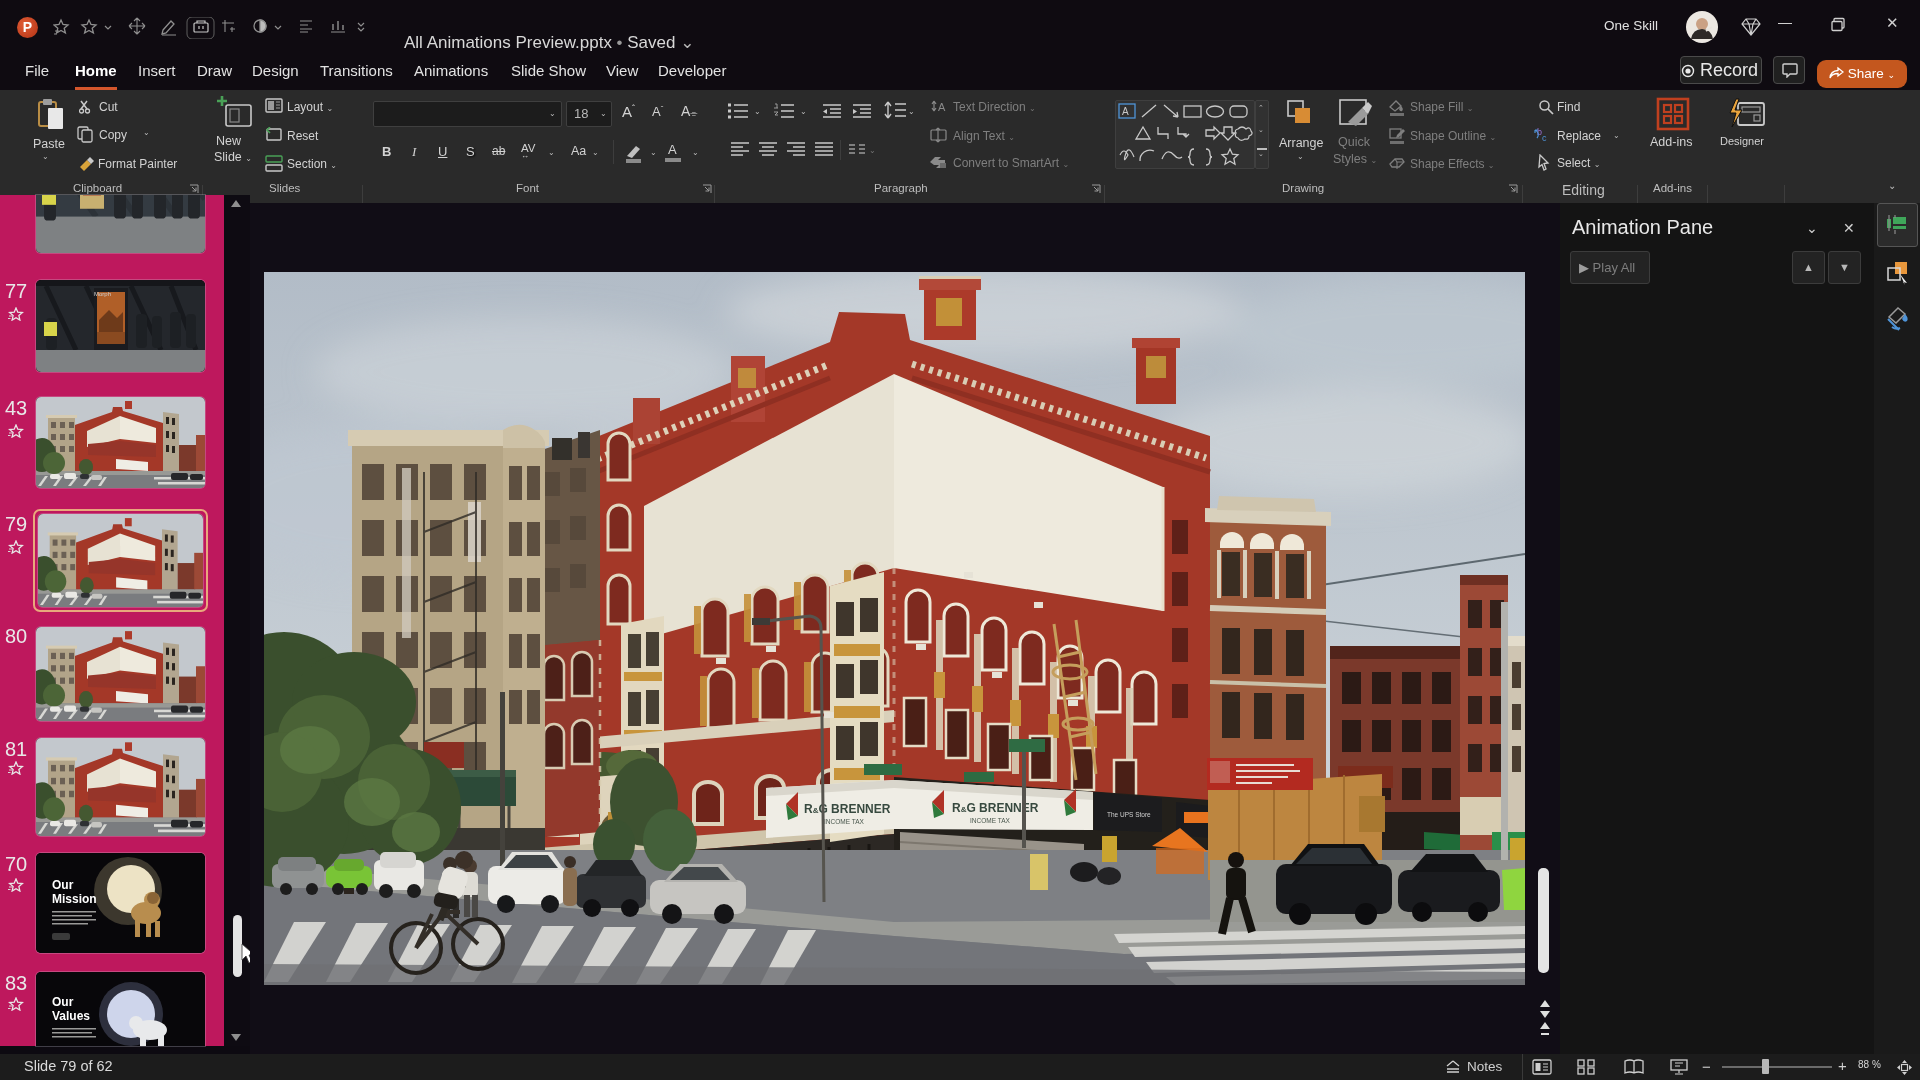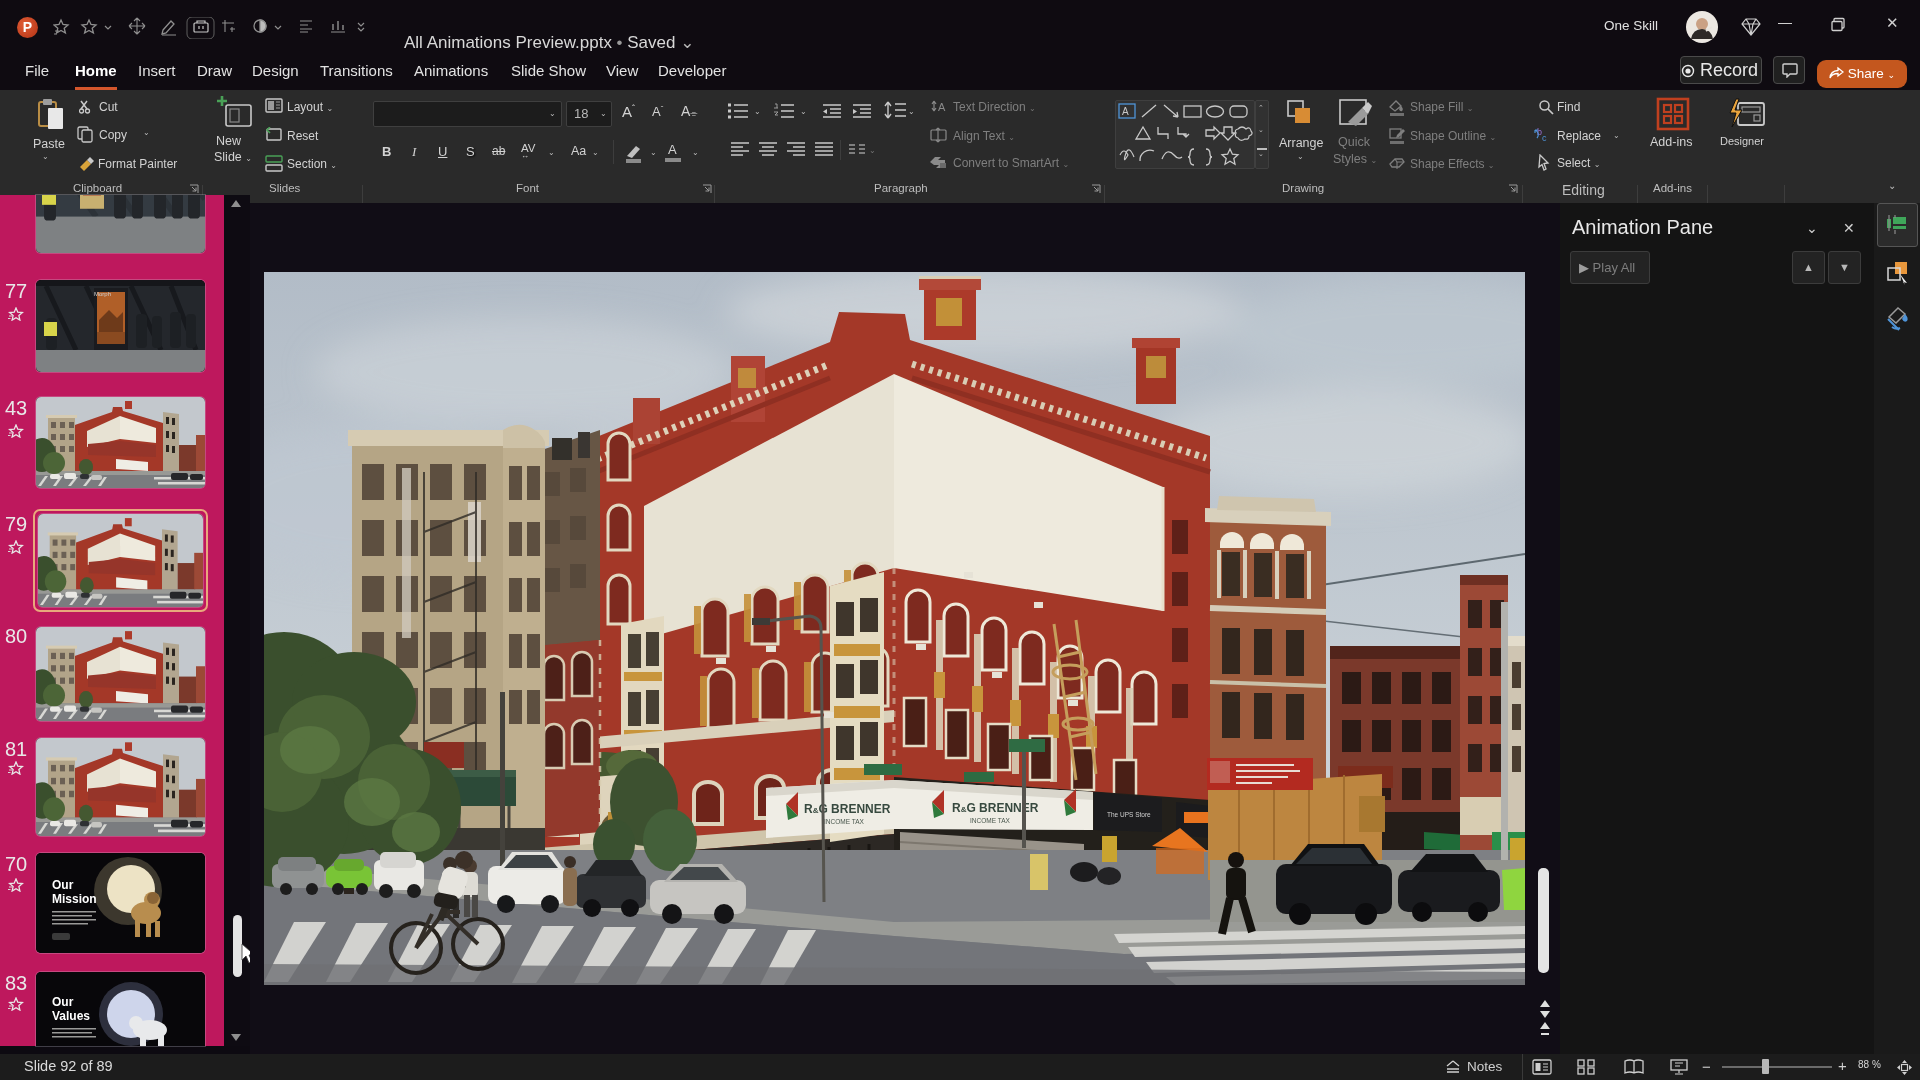--- a/index.html
+++ b/index.html
@@ -1296,21 +1296,21 @@
   <path d="M13,13 L20,22 L16,21 L18,24 Z" fill="#f0f0f0"></path>
  </svg>
  <svg class="abs" style="left:11px;top:102px" width="26" height="26" viewBox="0 0 26 26">
   <path d="M4,12 L13,3 L20,9 L11,18 Z" fill="none" stroke="#9a9a9a" stroke-width="1.5"></path>
   <path d="M20,9 q4,4 2,7 q-3,2 -5,-2" fill="#4f94d8"></path>
   <path d="M3,14 L14,25 M7,22 q4,3 8,1" stroke="#4f94d8" stroke-width="2" fill="none"></path>
  </svg>
 </div>
 
 <div id="statusbar">
- <div class="abs" style="left:24px;top:4px;color:#dadada;font-size:14.5px">Slide 92 of 89</div>
+ <div class="abs" style="left:24px;top:4px;color:#dadada;font-size:14.5px">Slide 79 of 62</div>
  <svg class="abs" style="left:1444px;top:6px" width="18" height="14" viewBox="0 0 18 14">
       <path d="M9,1 L15,6 M9,1 L3,6" stroke="#cfcfcf" stroke-width="1.3" fill="none"></path>
       <path d="M3,9 h12 M3,12 h12" stroke="#cfcfcf" stroke-width="1.3"></path>
     </svg>
 <div class="abs" style="left:1467px;top:5px;color:#d0d0d0;font-size:13.5px">Notes</div>
 <div class="abs" style="left:1522px;top:0px;width:1px;height:26px;background:#3a3a3a"></div>
 <svg class="abs" style="left:1532px;top:5px" width="20" height="16" viewBox="0 0 20 16">
       <rect x="1" y="1" width="18" height="14" rx="1.5" fill="none" stroke="#cfcfcf" stroke-width="1.3"></rect>
       <rect x="3.5" y="4" width="5" height="8" fill="#cfcfcf"></rect>
       <path d="M11,5 h5 M11,8 h5 M11,11 h5" stroke="#cfcfcf" stroke-width="1.2"></path>

